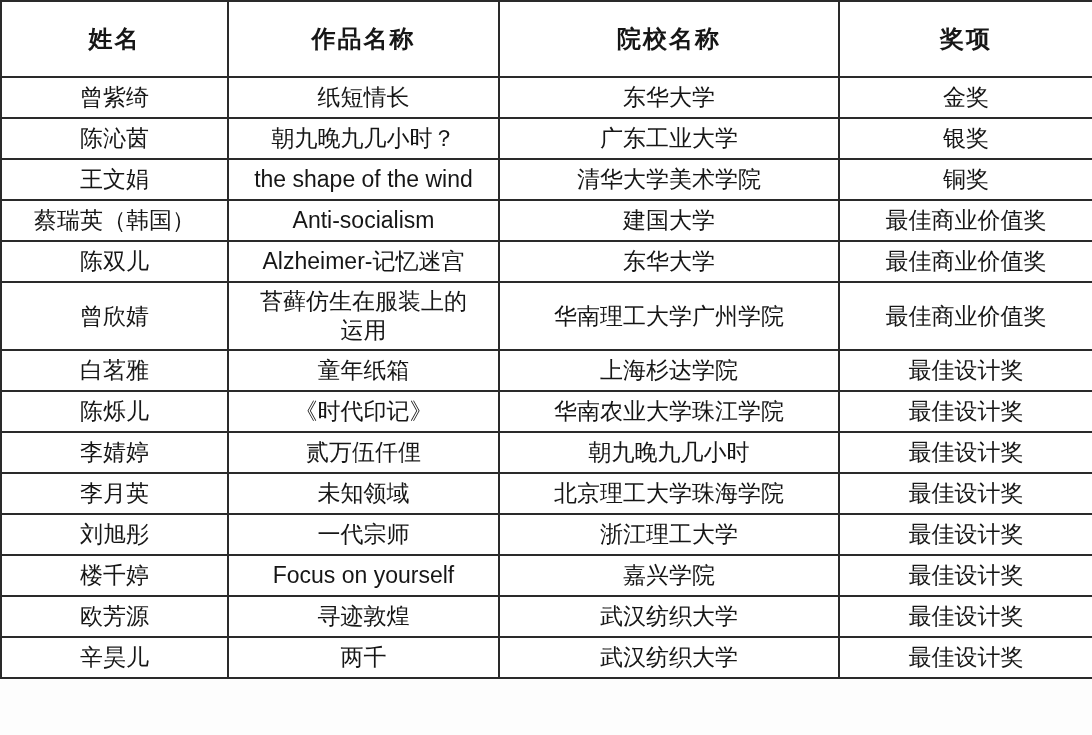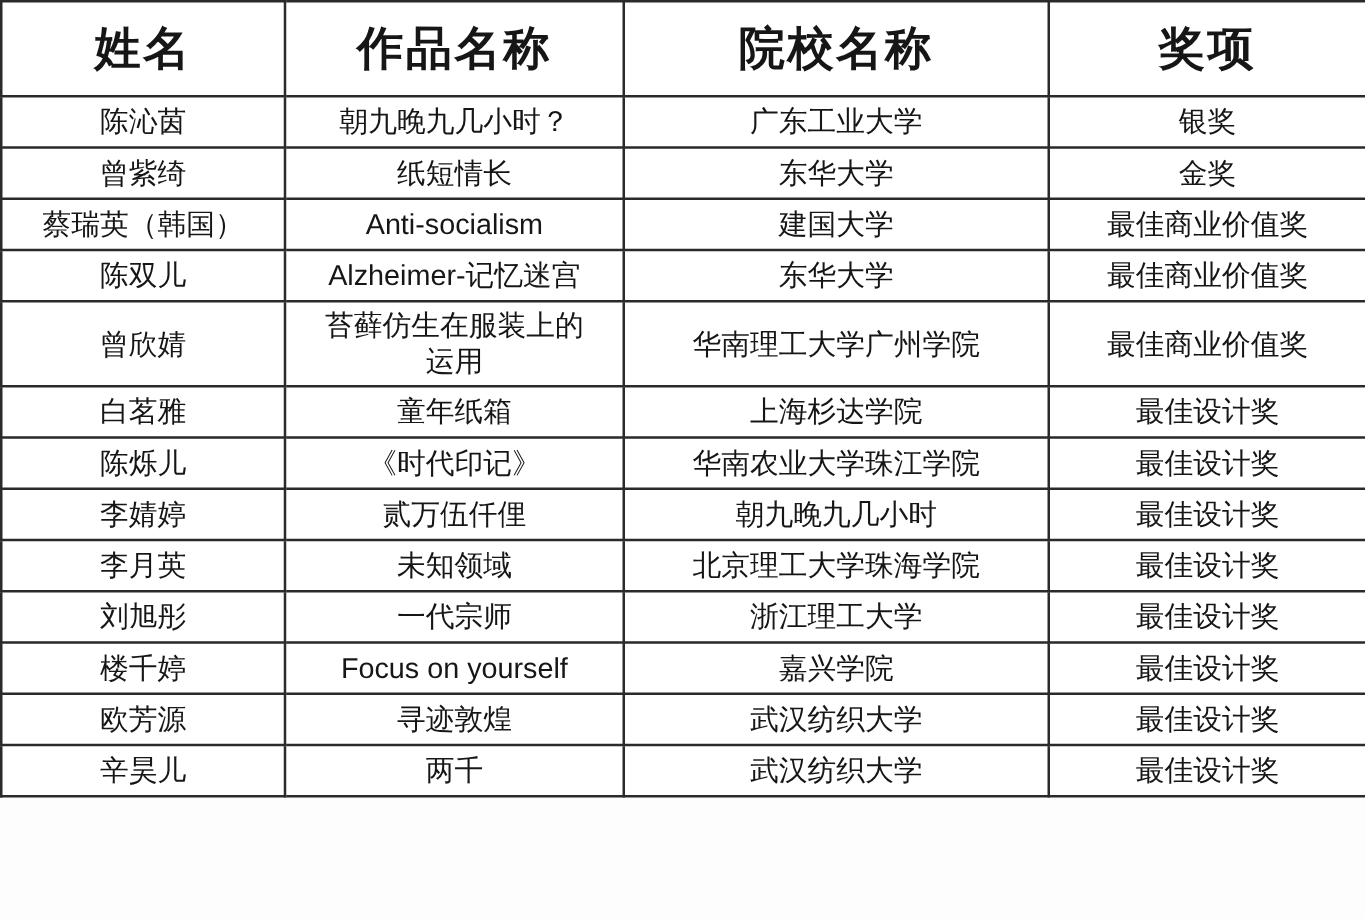--- a/index.html
+++ b/index.html
@@ -24,21 +24,21 @@
   table.awards td {
     border: 2px solid #2a2a2a;
     text-align: center;
     vertical-align: middle;
     padding: 0 4px;
     overflow: hidden;
     white-space: pre-line;
     line-height: 1.25;
   }
   table.awards th {
-    font-size: 37px;
+    font-size: 24px;
     font-weight: bold;
     letter-spacing: 2px;
   }
   table.awards td {
     font-size: 23px;
     font-weight: normal;
   }
   col.c-name   { width: 227px; }
   col.c-work   { width: 271px; }
   col.c-school { width: 340px; }
@@ -60,30 +60,36 @@
   <thead>
     <tr class="r-head">
       <th>姓名</th>
       <th>作品名称</th>
       <th>院校名称</th>
       <th>奖项</th>
     </tr>
   </thead>
   <tbody>
     <tr class="r-single">
+      <td>曾紫绮</td>
+      <td>纸短情长</td>
+      <td>东华大学</td>
+      <td>金奖</td>
+    </tr>
+    <tr class="r-single">
       <td>陈沁茵</td>
       <td>朝九晚九几小时？</td>
       <td>广东工业大学</td>
       <td>银奖</td>
     </tr>
     <tr class="r-single">
-      <td>曾紫绮</td>
-      <td>纸短情长</td>
-      <td>东华大学</td>
-      <td>金奖</td>
+      <td>王文娟</td>
+      <td>the shape of the wind</td>
+      <td>清华大学美术学院</td>
+      <td>铜奖</td>
     </tr>
     <tr class="r-single">
       <td>蔡瑞英（韩国）</td>
       <td>Anti-socialism</td>
       <td>建国大学</td>
       <td>最佳商业价值奖</td>
     </tr>
     <tr class="r-single">
       <td>陈双儿</td>
       <td>Alzheimer-记忆迷宫</td>

